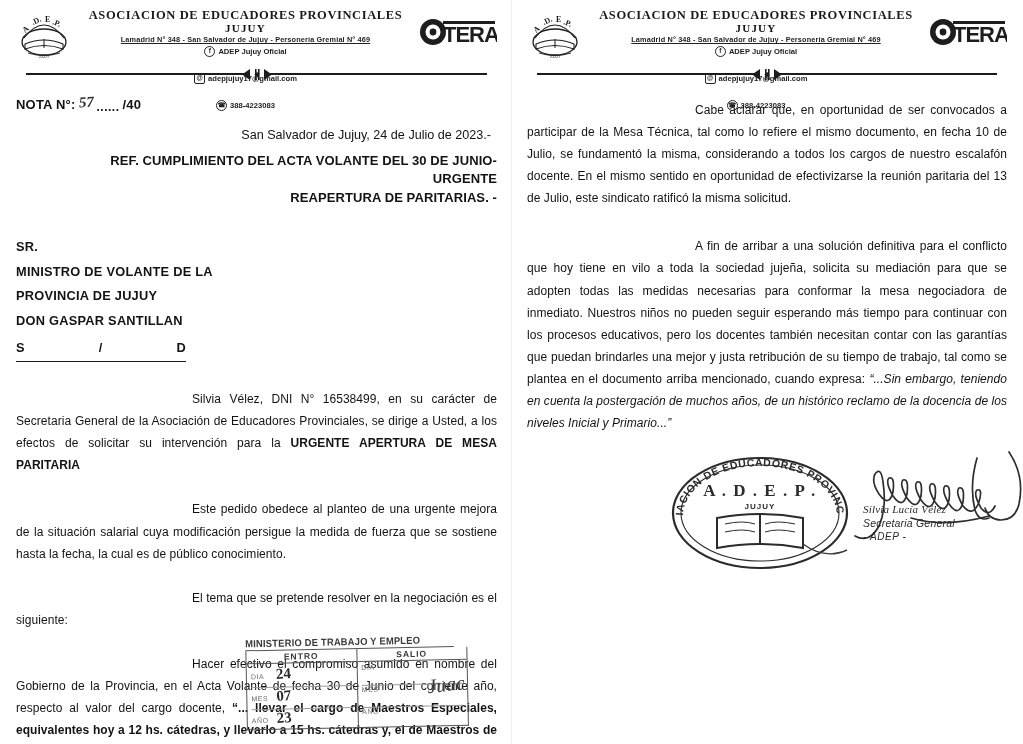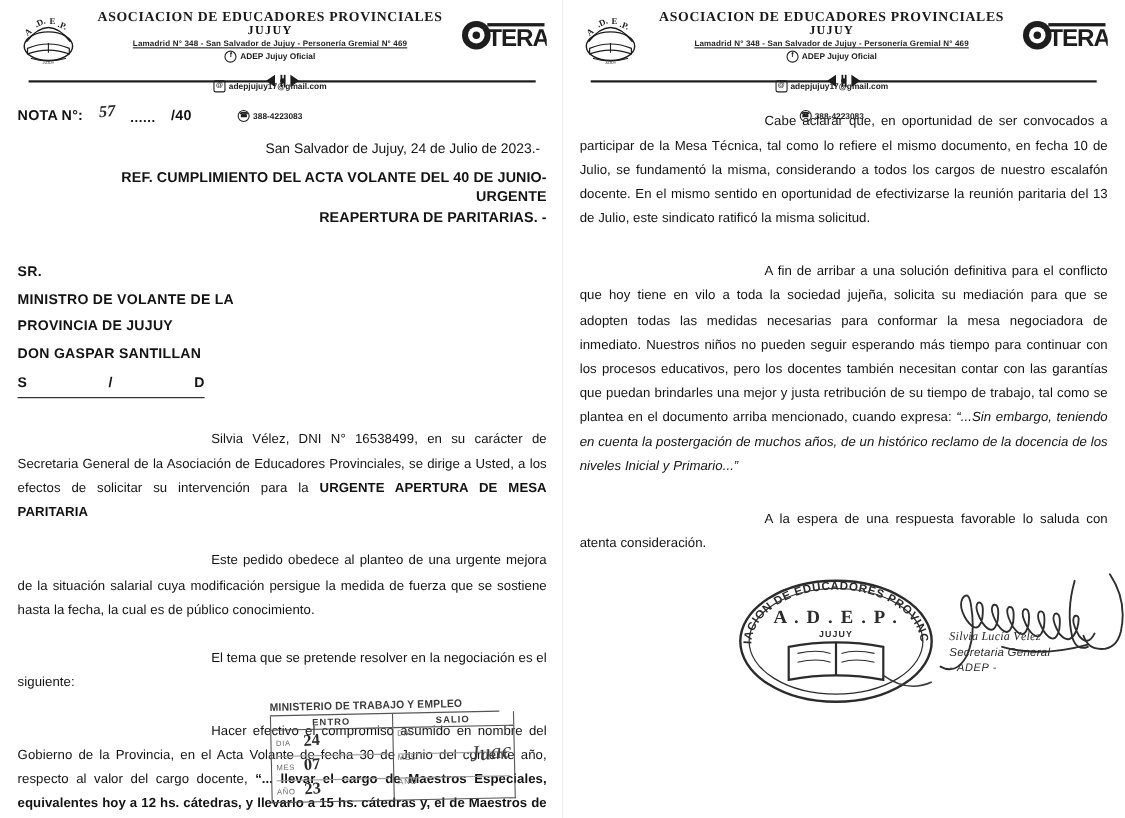--- a/index.html
+++ b/index.html
@@ -143,21 +143,21 @@
   }
 
   
   .nota {
     margin-top: 14px;
     font-size: 13px;
     font-weight: bold;
     letter-spacing: 0.2px;
     display: flex;
     align-items: flex-end;
-    gap: 14px;
+    gap: 3px;
     text-align: right;
   }
   .nota-hand {
     font-family: "Liberation Serif", serif;
     font-size: 15px;
     font-weight: bold;
     font-style: italic;
     transform: rotate(-4deg) translateY(-1px);
     color: #2b2b2b;
     letter-spacing: 0;
@@ -418,21 +418,21 @@
     <div class="nota">
       <span>NOTA N°:</span>
         <span class="nota-hand">57</span>
         <span class="nota-dots">......</span>
         <span>/40</span>
     </div>
 
     <div class="place">San Salvador de Jujuy, 24 de Julio de 2023.-</div>
 
     <div class="ref">
-      <span class="l1">REF. CUMPLIMIENTO DEL ACTA VOLANTE DEL 40 DE JUNIO- URGENTE</span>
+      <span class="l1">REF. CUMPLIMIENTO DEL ACTA VOLANTE DEL 30 DE JUNIO- URGENTE</span>
       <span class="l2">REAPERTURA DE PARITARIAS. -</span>
     </div>
 
     <div class="addressee">
       <div>SR.</div>
       <div>MINISTRO DE VOLANTE DE LA</div>
       <div>PROVINCIA DE JUJUY</div>
       <div>DON GASPAR SANTILLAN</div>
       <div class="sd">
         <span>S</span>
@@ -530,23 +530,20 @@
     </div>
 
     <div class="para rt p1">
       <span class="ind"></span><span>Cabe aclarar que, en oportunidad de ser convocados a participar de la Mesa Técnica, tal como lo refiere el mismo documento, en fecha 10 de Julio, se fundamentó la misma, considerando a todos los cargos de nuestro escalafón docente. En el mismo sentido en oportunidad de efectivizarse la reunión paritaria del 13 de Julio, este sindicato ratificó la misma solicitud.</span>
     </div>
 
     <div class="para rt">
       <span class="ind"></span><span>A fin de arribar a una solución definitiva para el conflicto que hoy tiene en vilo a toda la sociedad jujeña, solicita su mediación para que se adopten todas las medidas necesarias para conformar la mesa negociadora de inmediato. Nuestros niños no pueden seguir esperando más tiempo para continuar con los procesos educativos, pero los docentes también necesitan contar con las garantías que puedan brindarles una mejor y justa retribución de su tiempo de trabajo, tal como se plantea en el documento arriba mencionado, cuando expresa: </span><i>“...Sin embargo, teniendo en cuenta la postergación de muchos años, de un histórico reclamo de la docencia de los niveles Inicial y Primario...”</i>
     </div>
 
-    <div class="para rt">
-      <span class="ind"></span><span>A la espera de una respuesta favorable lo saluda con atenta consideración.</span>
-    </div>
 
     <div class="sign-area">
 
       <div class="seal">
         <svg width="190" height="118" viewBox="0 0 190 118">
           <defs>
             <path id="arcTop" d="M18 62 A 77 50 0 0 1 172 62"></path>
             <path id="arcBot" d="M22 62 A 73 47 0 0 0 168 62"></path>
           </defs>
           <ellipse cx="95" cy="59" rx="87" ry="55" fill="none" stroke="#2b2b2b" stroke-width="2.2"></ellipse>

